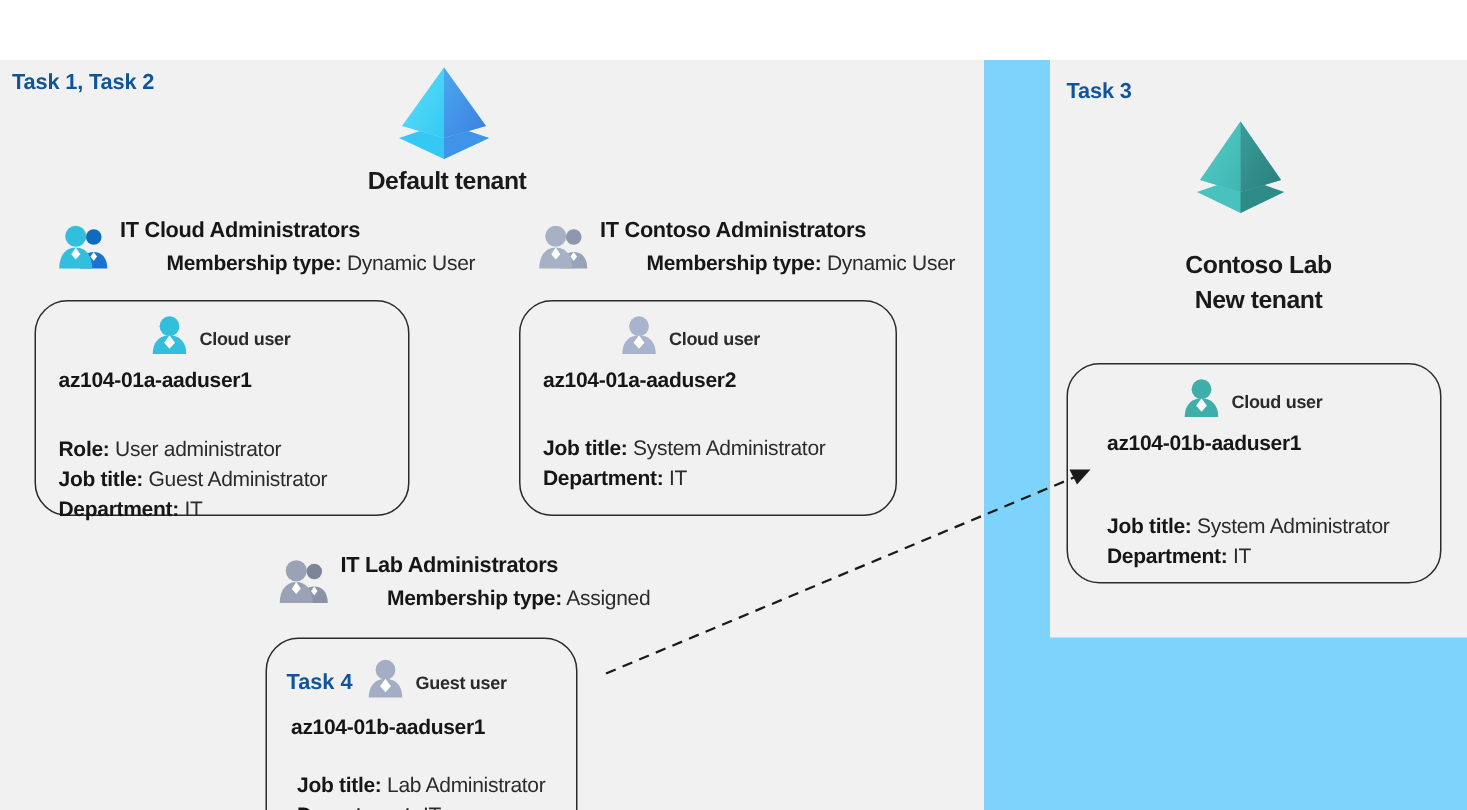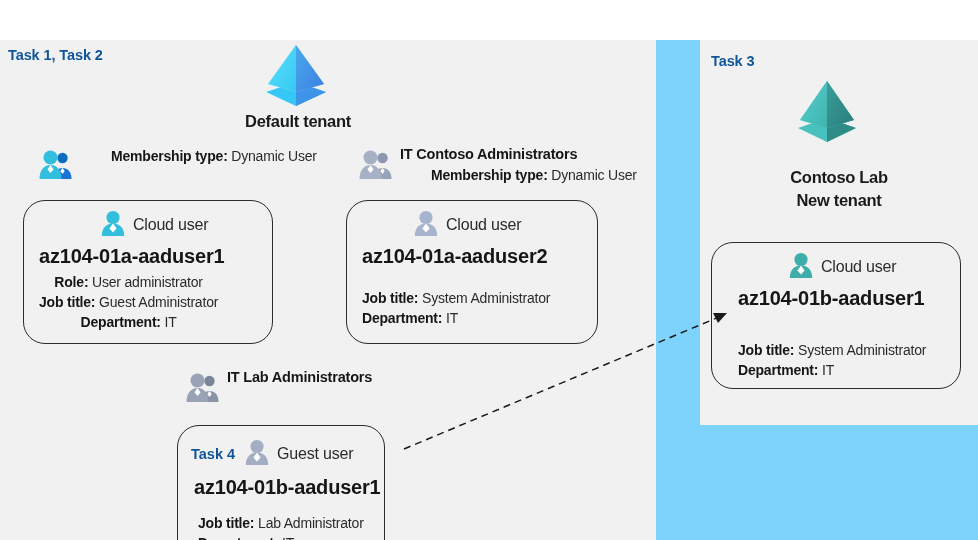--- a/index.html
+++ b/index.html
@@ -94,28 +94,29 @@
     white-space: nowrap;
   }
   .card-head .task-inline {
     color: #10559a;
     font-weight: bold;
     font-size: 14.5px;
     margin-right: 9px;
   }
   .card-head .user-icon { margin-right: 7px; }
   .card-head .user-kind {
-    font-size: 16px;
+    font-size: 12px;
     color: #2b2b2b;
     letter-spacing: -0.2px;
+    font-weight: bold;
   }
   .card-upn {
     position: absolute;
     font-weight: bold;
-    font-size: 20px;
+    font-size: 14px;
     color: #161616;
     letter-spacing: -0.2px;
     white-space: nowrap;
   }
   .card-props {
     position: absolute;
     font-size: 14px;
     color: #2b2b2b;
     letter-spacing: -0.2px;
     line-height: 1.42;
@@ -170,40 +171,41 @@
       <svg width="36" height="32" viewBox="0 0 36 32">
         <circle cx="24.5" cy="10" r="5.2" fill="#0f6cbd"></circle>
         <path d="M15.5 31 C15.5 23.5 19.5 20 24.5 20 C29.5 20 33.5 23.5 33.5 31 Z" fill="#1a73d4"></path>
         <circle cx="12.5" cy="9.5" r="7" fill="#32bedd"></circle>
         <path d="M1.5 31 C1.5 21.5 6.5 17 12.5 17 C18.5 17 23.5 21.5 23.5 31 Z" fill="#32bedd"></path>
         <path d="M12.5 17 L9.5 21.5 L12.5 25 L15.5 21.5 Z" fill="#ffffff"></path>
         <path d="M24.5 20 L22.3 23 L24.5 26 L26.7 23 Z" fill="#ffffff"></path>
       </svg>
     </span>
     <div class="group-text">
+      <div class="group-name">IT Cloud Administrators</div>
       <div class="group-meta">
         <b>Membership type:</b>
         <span>Dynamic User</span>
       </div>
     </div>
   </div>
 
   <div class="card" style="left:23px; top:160px; width:250px; height:144px;">
     <div class="card-head" style="left:76px; top:8px;">
       <span class="user-icon">
         <svg width="26" height="28" viewBox="0 0 26 28">
           <circle cx="13" cy="8.5" r="6.6" fill="#32bedd"></circle>
           <path d="M1.8 27 C1.8 18.6 6.8 14.5 13 14.5 C19.2 14.5 24.2 18.6 24.2 27 Z" fill="#32bedd"></path>
           <path d="M13 14.5 L9.4 19.5 L13 23.5 L16.6 19.5 Z" fill="#ffffff"></path>
         </svg>
       </span>
       <span class="user-kind">Cloud user</span>
     </div>
     <div class="card-upn" style="left:15px; top:44px;">az104-01a-aaduser1</div>
-    <div class="card-props" style="left:15px; top:72px;text-align:center;">
+    <div class="card-props" style="left:15px; top:89px;">
       <div>
         <b>Role:</b>
         <span>User administrator</span>
       </div>
       <div>
         <b>Job title:</b>
         <span>Guest Administrator</span>
       </div>
       <div>
         <b>Department:</b>
@@ -262,20 +264,24 @@
         <circle cx="24.5" cy="10" r="5.2" fill="#7b8598"></circle>
         <path d="M15.5 31 C15.5 23.5 19.5 20 24.5 20 C29.5 20 33.5 23.5 33.5 31 Z" fill="#8a93a6"></path>
         <circle cx="12.5" cy="9.5" r="7" fill="#9aa3b5"></circle>
         <path d="M1.5 31 C1.5 21.5 6.5 17 12.5 17 C18.5 17 23.5 21.5 23.5 31 Z" fill="#9aa3b5"></path>
         <path d="M12.5 17 L9.5 21.5 L12.5 25 L15.5 21.5 Z" fill="#ffffff"></path>
         <path d="M24.5 20 L22.3 23 L24.5 26 L26.7 23 Z" fill="#ffffff"></path>
       </svg>
     </span>
     <div class="group-text">
       <div class="group-name">IT Lab Administrators</div>
+      <div class="group-meta">
+        <b>Membership type:</b>
+        <span>Assigned</span>
+      </div>
     </div>
   </div>
 
   <div class="card" style="left:177px; top:385px; width:208px; height:137px;">
     <div class="card-head" style="left:13px; top:12px;">
       <span class="task-inline">Task 4</span>
       <span class="user-icon">
         <svg width="26" height="28" viewBox="0 0 26 28">
           <circle cx="13" cy="8.5" r="6.6" fill="#a3aec5"></circle>
           <path d="M1.8 27 C1.8 18.6 6.8 14.5 13 14.5 C19.2 14.5 24.2 18.6 24.2 27 Z" fill="#a3aec5"></path>

